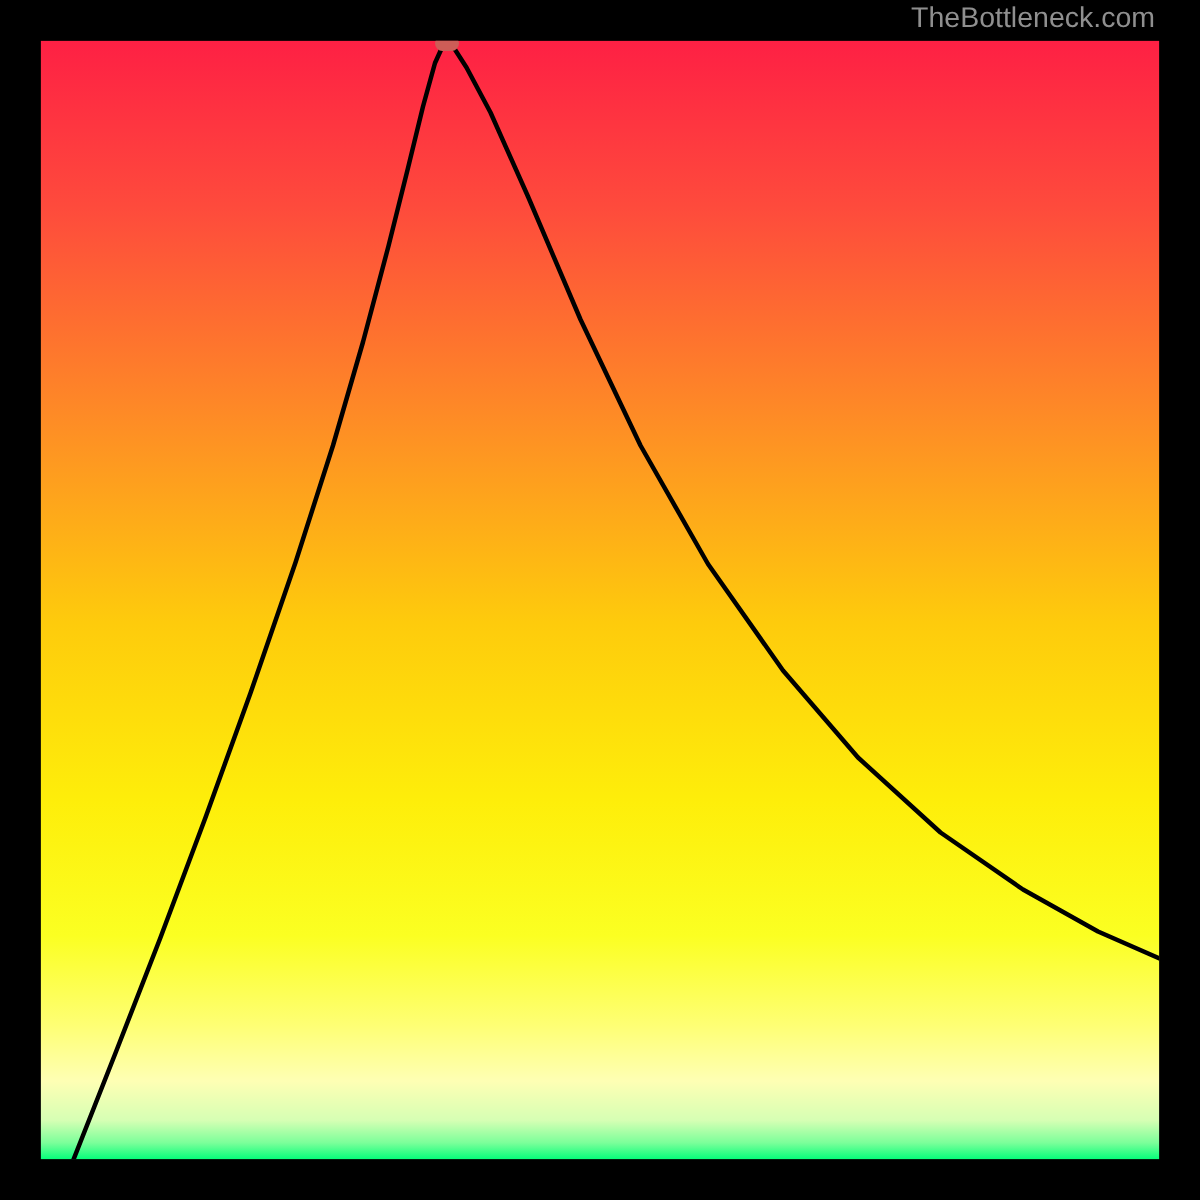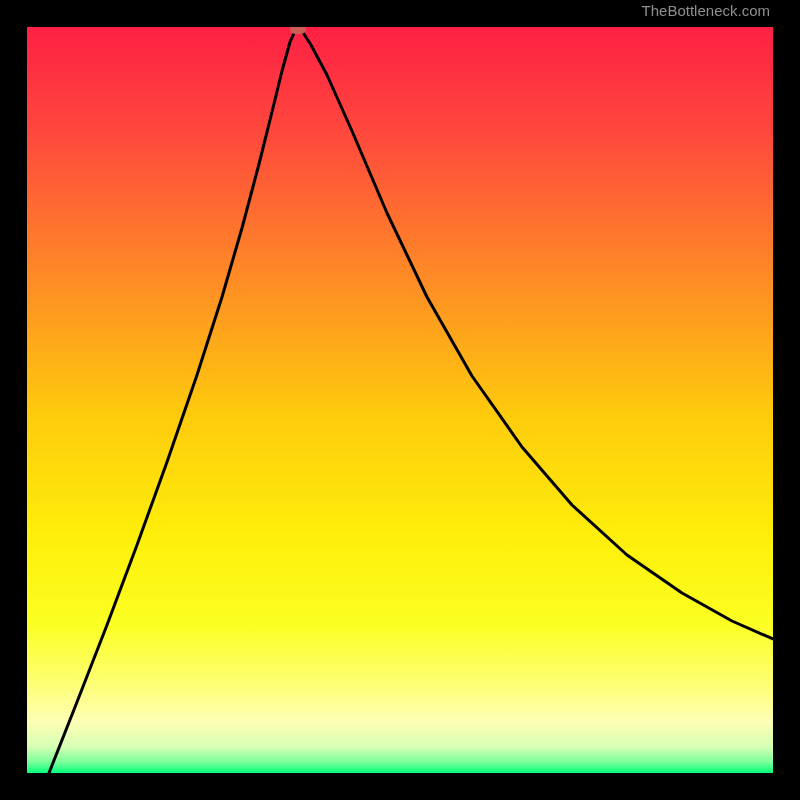--- a/index.html
+++ b/index.html
@@ -25,21 +25,21 @@
     width: 746px;
     height: 746px;
     overflow: hidden;
   }
   .watermark {
     position: absolute;
     top: 2px;
     right: 30px;
     color: #8f8f8f;
     font-family: Arial, Helvetica, sans-serif;
-    font-size: 15px;
+    font-size: 19px;
     font-weight: 400;
     letter-spacing: 0px;
   }
   svg {
     display: block;
   }
 </style>
 </head>
 <body>
 

